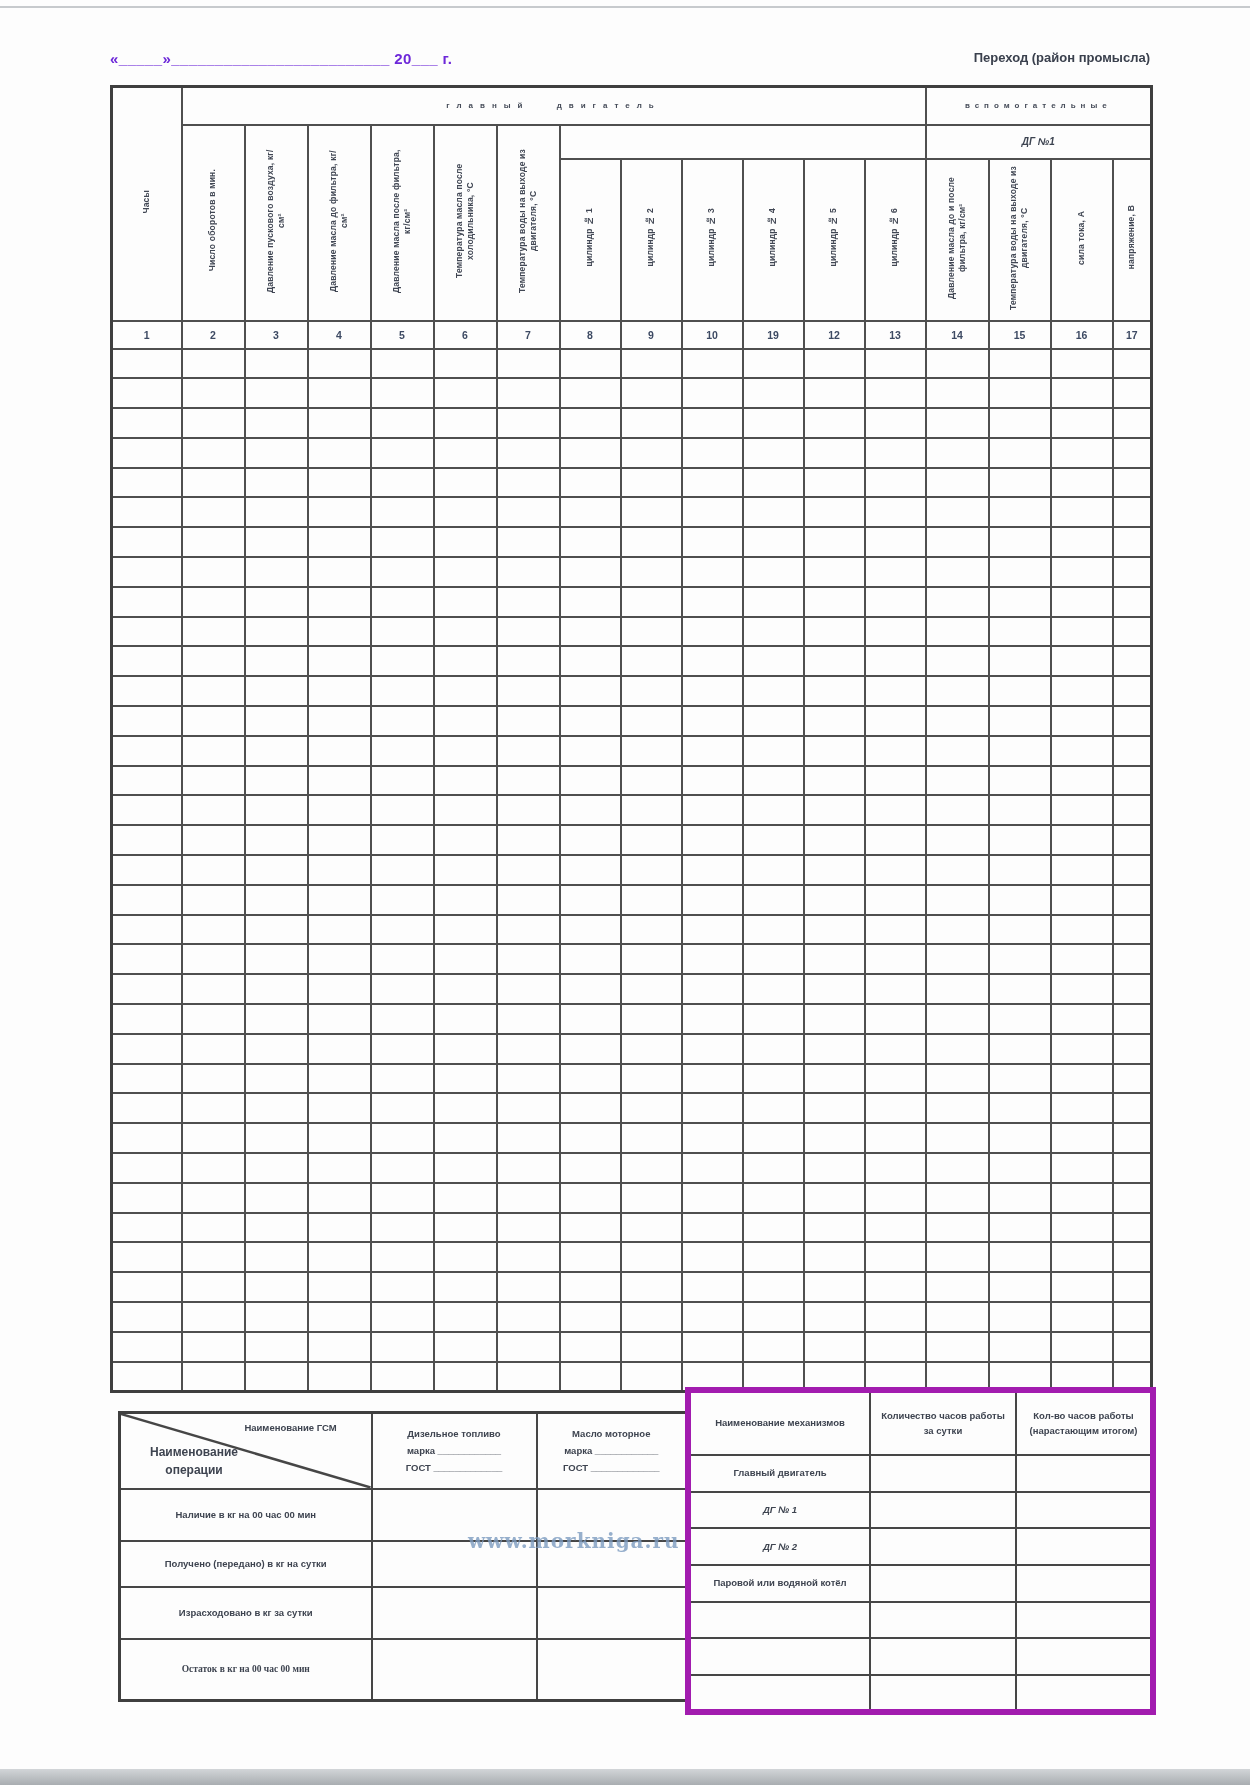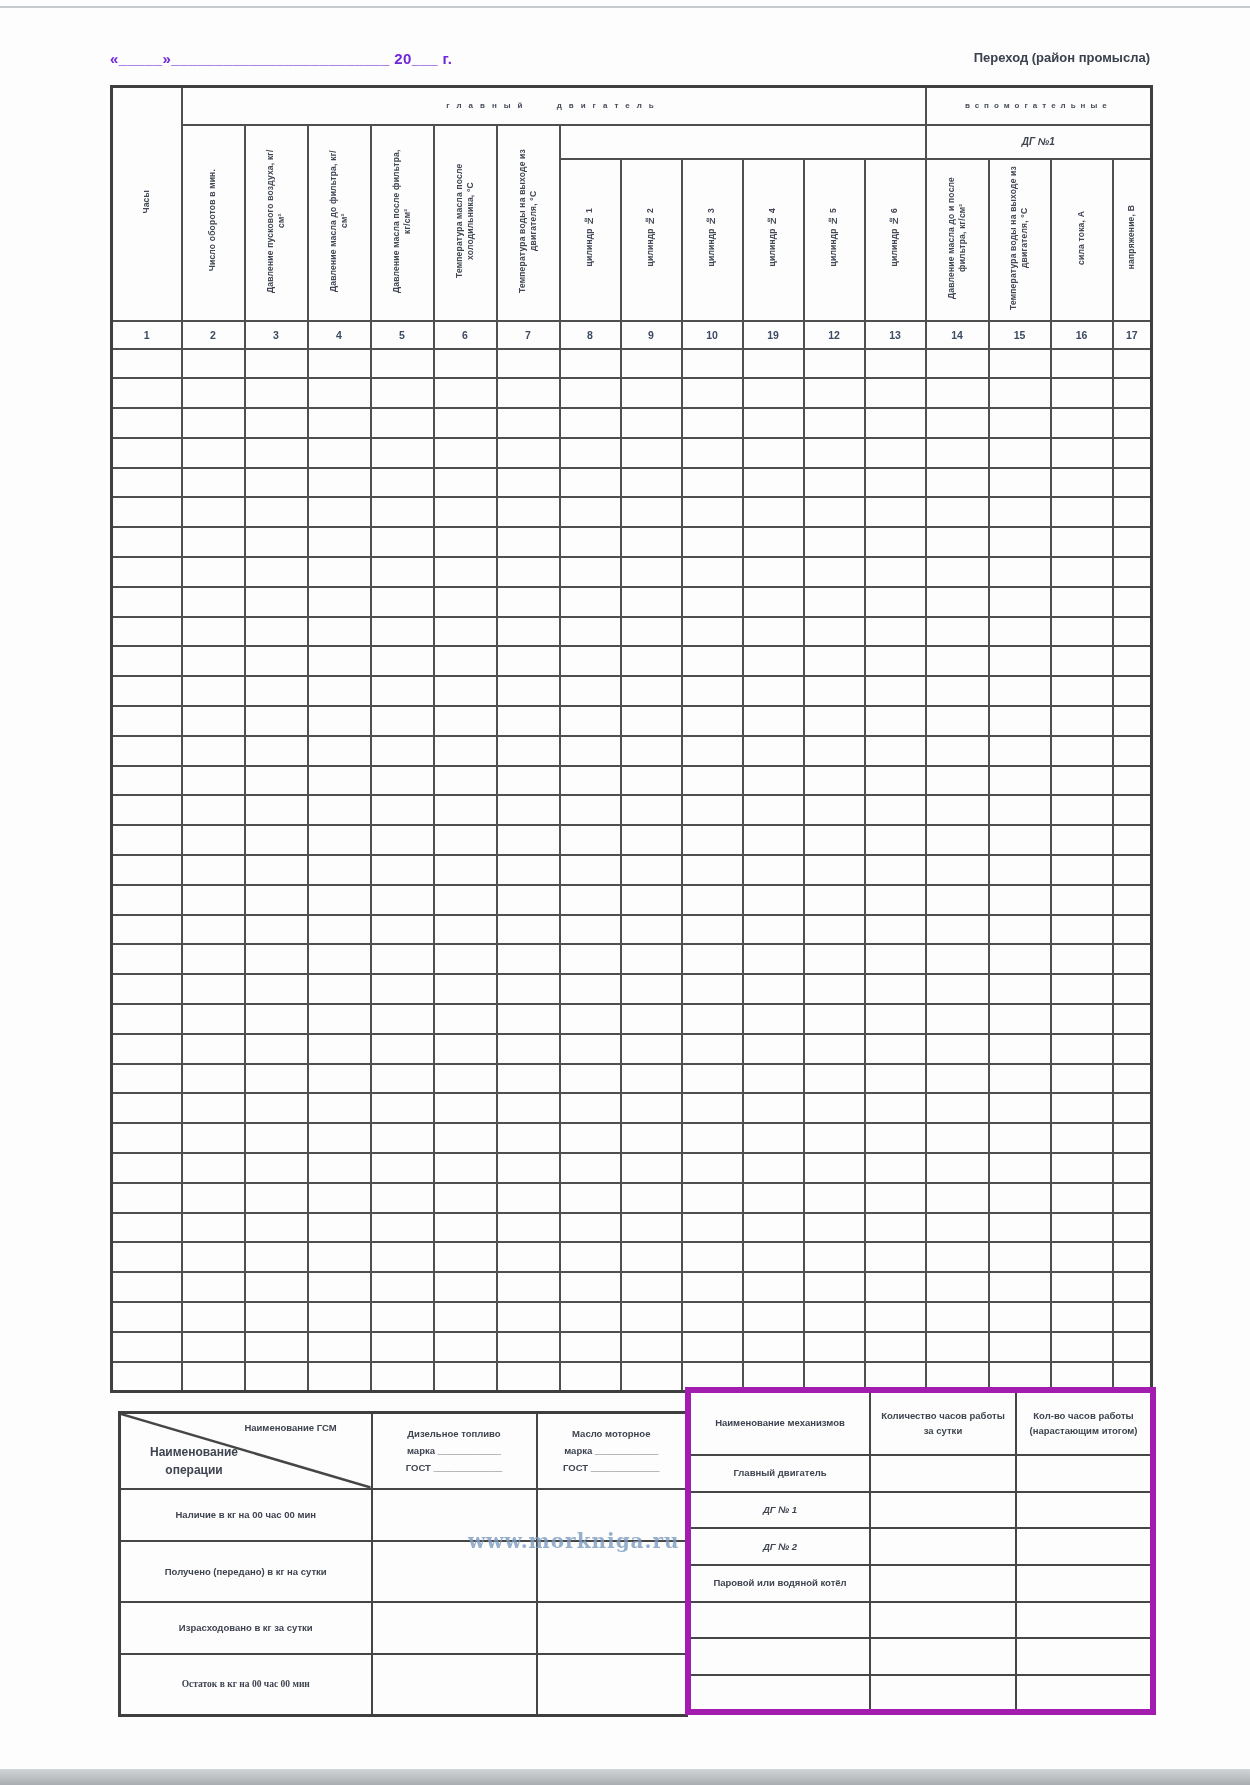--- a/index.html
+++ b/index.html
@@ -28,21 +28,21 @@
   .vt{display:inline-block;writing-mode:vertical-rl;transform:rotate(180deg);
     font-size:8.5px;font-weight:700;line-height:1.35;letter-spacing:.2px;
     max-height:150px;padding:3px 0;color:#414754;}
   td.num{font-size:10.5px;font-weight:700;color:#3d4a63;}
 
   
   table.fuel{position:absolute;left:118px;top:1387px;width:567px;
     border-collapse:collapse;table-layout:fixed;border:3px solid #3f3f3f;margin-top:24px;}
   table.fuel td{border:2px solid #464646;font-size:9.5px;font-weight:700;
     color:#3e4450;text-align:center;vertical-align:middle;padding:2px 6px;}
-  tr.fh{height:76px;} tr.f1{height:52px;} tr.f2{height:61px;} tr.f3{height:52px;} tr.f4{height:62px;font-family:Liberation Serif, serif;}
+  tr.fh{height:76px;} tr.f1{height:52px;} tr.f2{height:46px;} tr.f3{height:52px;} tr.f4{height:62px;font-family:Liberation Serif, serif;}
   td.fuelhead{text-align:left;vertical-align:top;padding:6px 9px;}
   .fl{display:block;margin-top:6px;white-space:nowrap;}
   .fl:first-child{margin-top:0;}
   td.diag{position:relative;padding:0;}
   .diag svg{position:absolute;left:0;top:0;width:100%;height:100%;}
   .diag .t1{position:absolute;top:7px;right:20px;width:120px;text-align:center;
     font-size:9.5px;font-weight:700;line-height:1.5;}
   .diag .t2{position:absolute;bottom:9px;left:8px;width:130px;text-align:center;
     font-size:12px;font-weight:700;line-height:1.5;}
 

